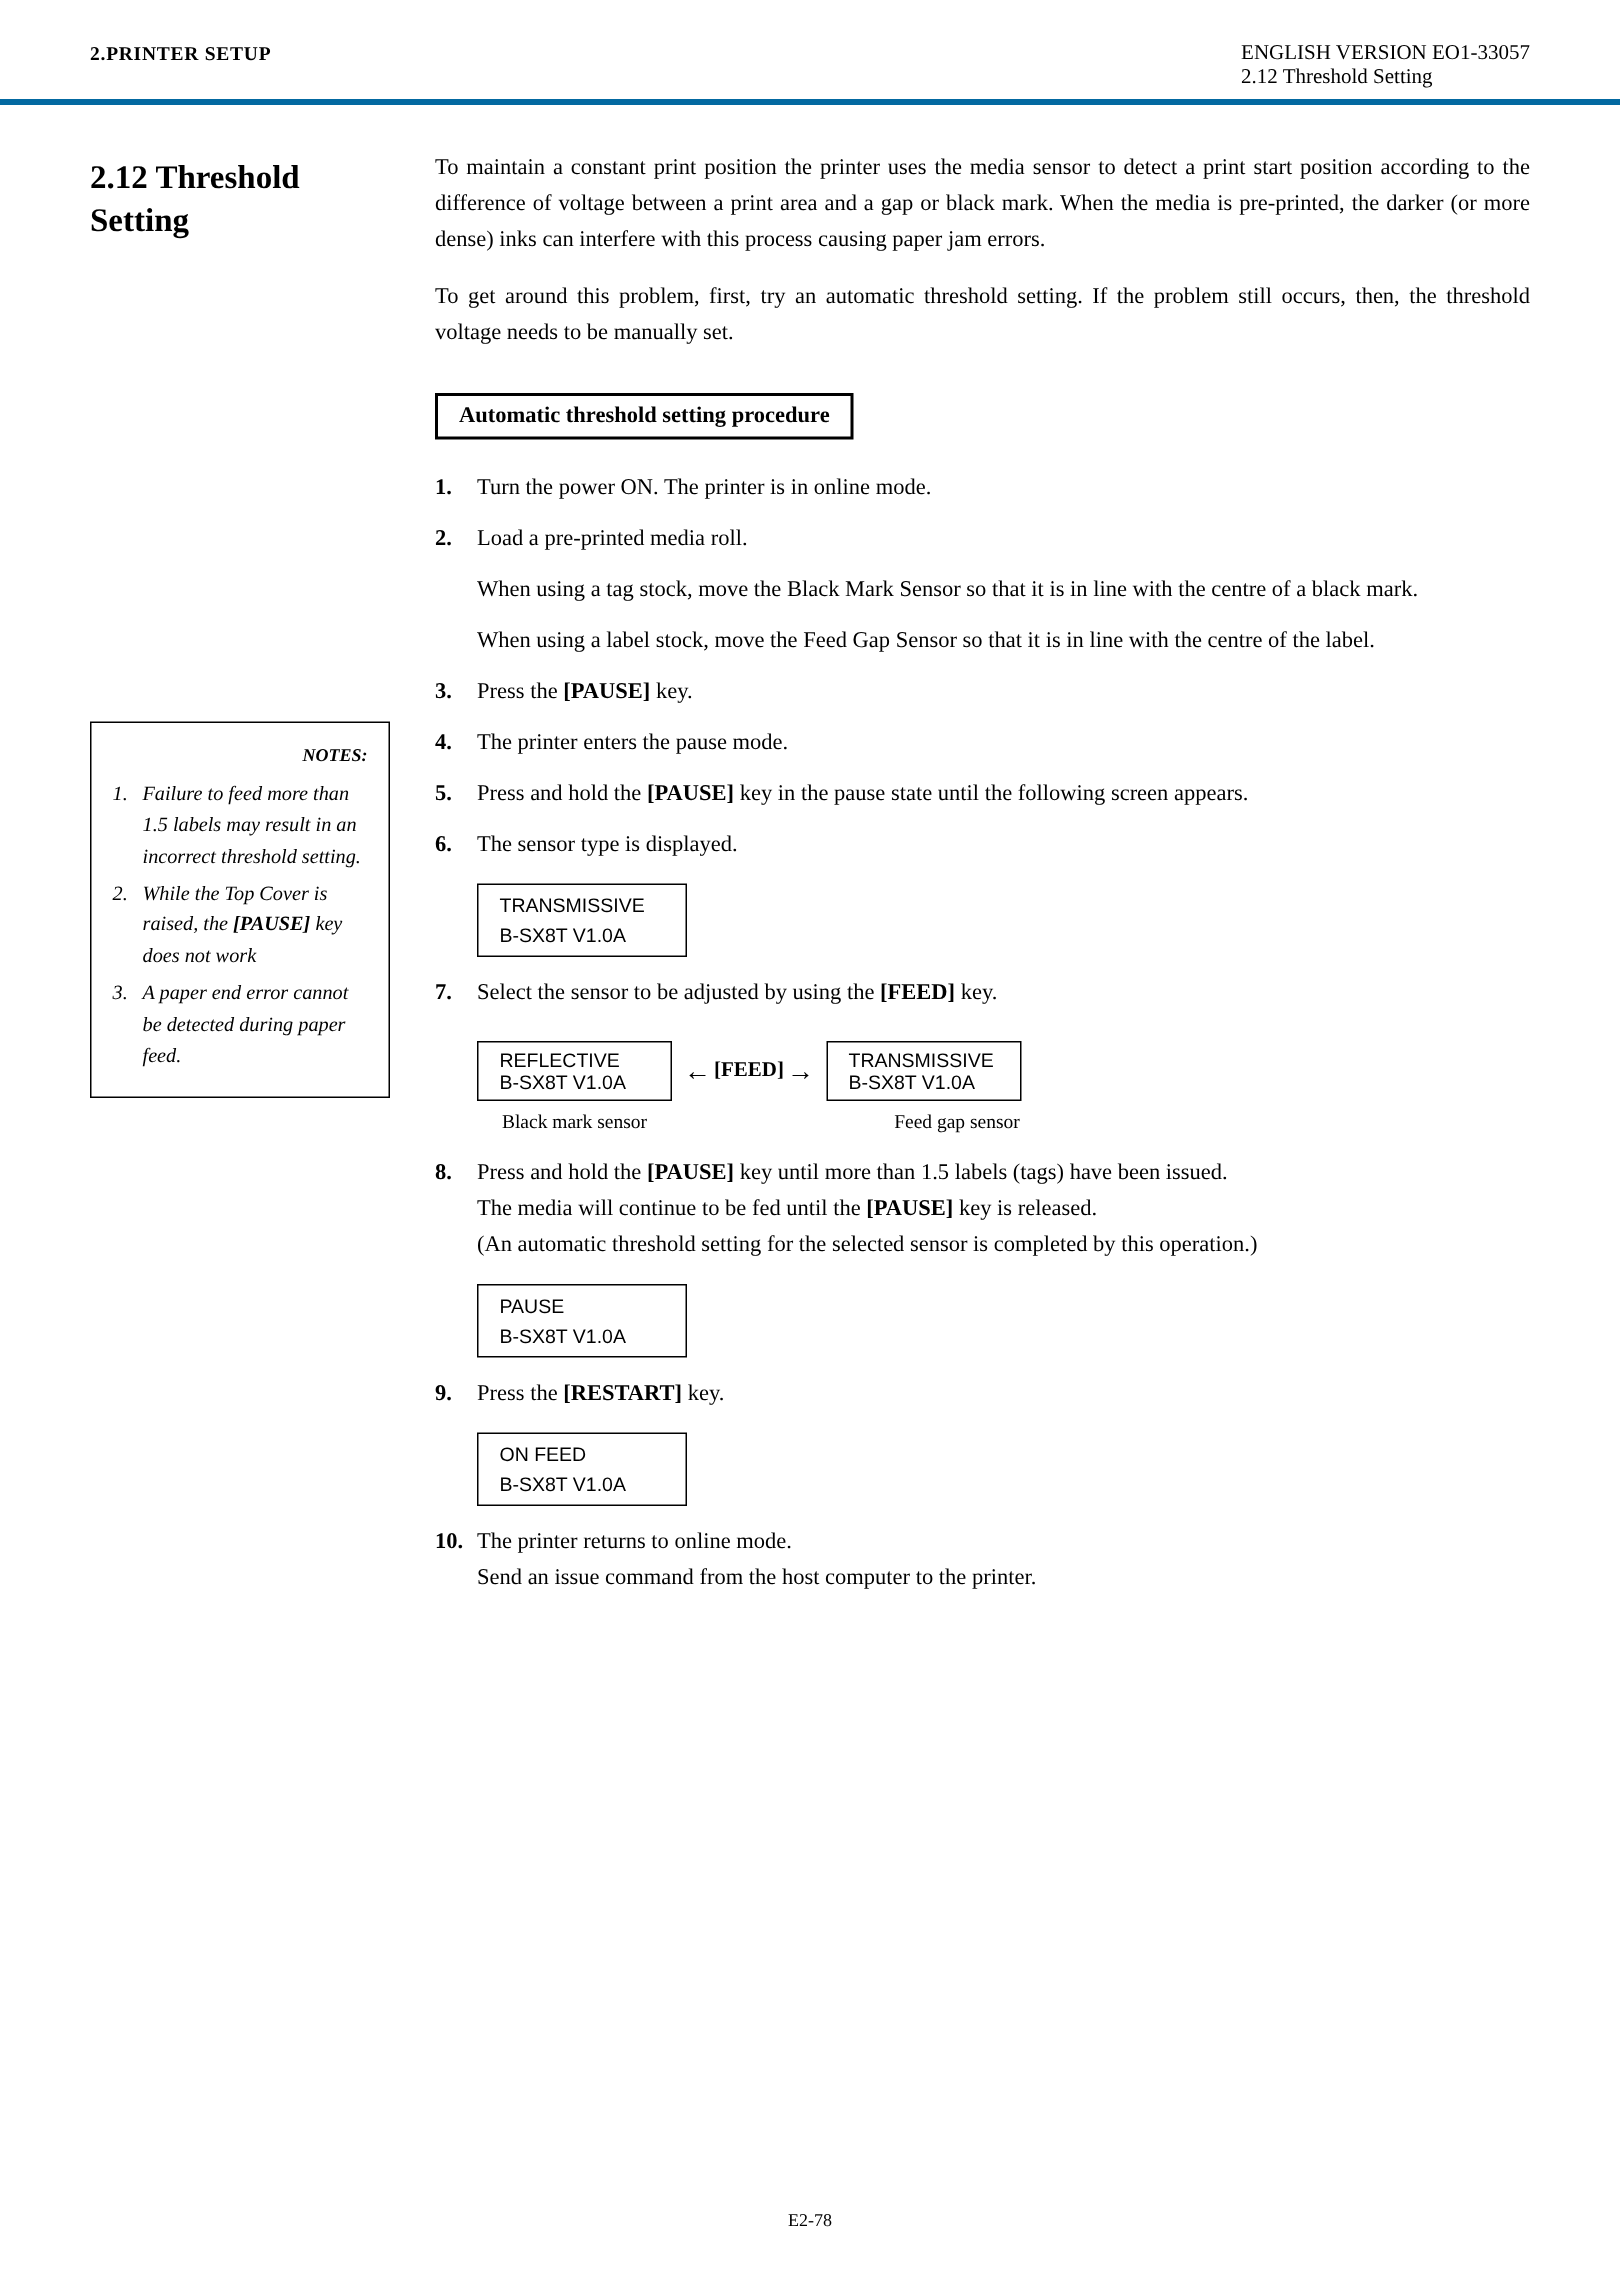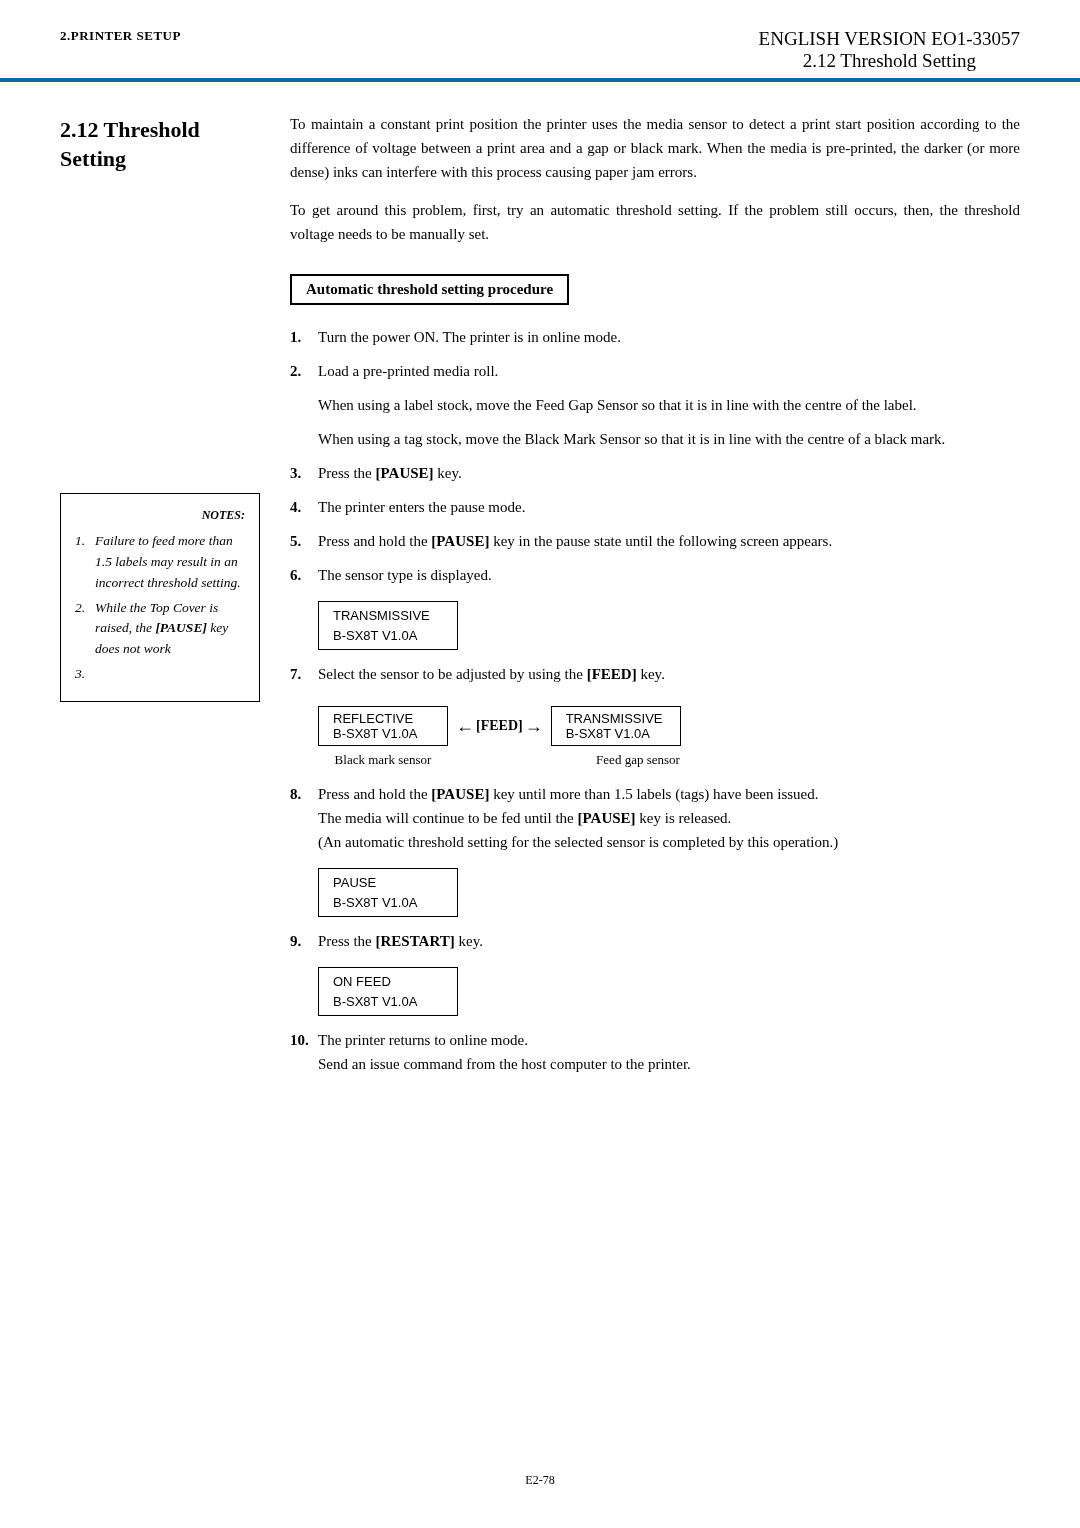--- a/index.html
+++ b/index.html
@@ -26,22 +26,22 @@
       padding: 28px 60px 0 60px;
       border-bottom: 4px solid #0369a1;
       padding-bottom: 6px;
     }
     .header-left {
       font-size: 13px;
       font-weight: bold;
       letter-spacing: 0.5px;
     }
     .header-right {
-      font-size: 19px;
-      text-align: center;
+      font-size: 14px;
+      text-align: left;
     }
     .header-right-top {
       font-weight: normal;
     }
     .header-right-bottom {
       font-weight: normal;
     }
     
     .content {
       display: flex;
@@ -240,20 +240,21 @@
           <li>
             <span class="note-num">1.</span>
             <span>Failure to feed more than 1.5 labels may result in an incorrect threshold setting.</span>
           </li>
           <li>
             <span class="note-num">2.</span>
             <span>While the Top Cover is raised, the <b>[PAUSE]</b> key does not work</span>
           </li>
           <li>
             <span class="note-num">3.</span>
+            <span>A paper end error cannot be detected during paper feed.</span>
           </li>
         </ol>
       </div>
     </div>
 
     <div class="right-col">
 
       <p class="intro-para">To maintain a constant print position the printer uses the media sensor to detect a print start position according to the difference of voltage between a print area and a gap or black mark.  When the media is pre-printed, the darker (or more dense) inks can interfere with this process causing paper jam errors.</p>
       <p class="intro-para2">To get around this problem, first, try an automatic threshold setting. If the problem still occurs, then, the threshold voltage needs to be manually set.</p>
 
@@ -266,22 +267,22 @@
         <span class="step-content">Turn the power ON.  The printer is in online mode.</span>
       </div>
 
       
       <div class="step">
         <span class="step-num"><b>2.</b></span>
         <span class="step-content">Load a pre-printed media roll.</span>
       </div>
 
       
+      <p class="sub-para">When using a tag stock, move the Black Mark Sensor so that it is in line with the centre of a black mark.</p>
       <p class="sub-para">When using a label stock, move the Feed Gap Sensor so that it is in line with the centre of the label.</p>
-      <p class="sub-para">When using a tag stock, move the Black Mark Sensor so that it is in line with the centre of a black mark.</p>
 
       
       <div class="step">
         <span class="step-num"><b>3.</b></span>
         <span class="step-content">Press the <b>[PAUSE]</b> key.</span>
       </div>
 
       
       <div class="step">
         <span class="step-num"><b>4.</b></span>

